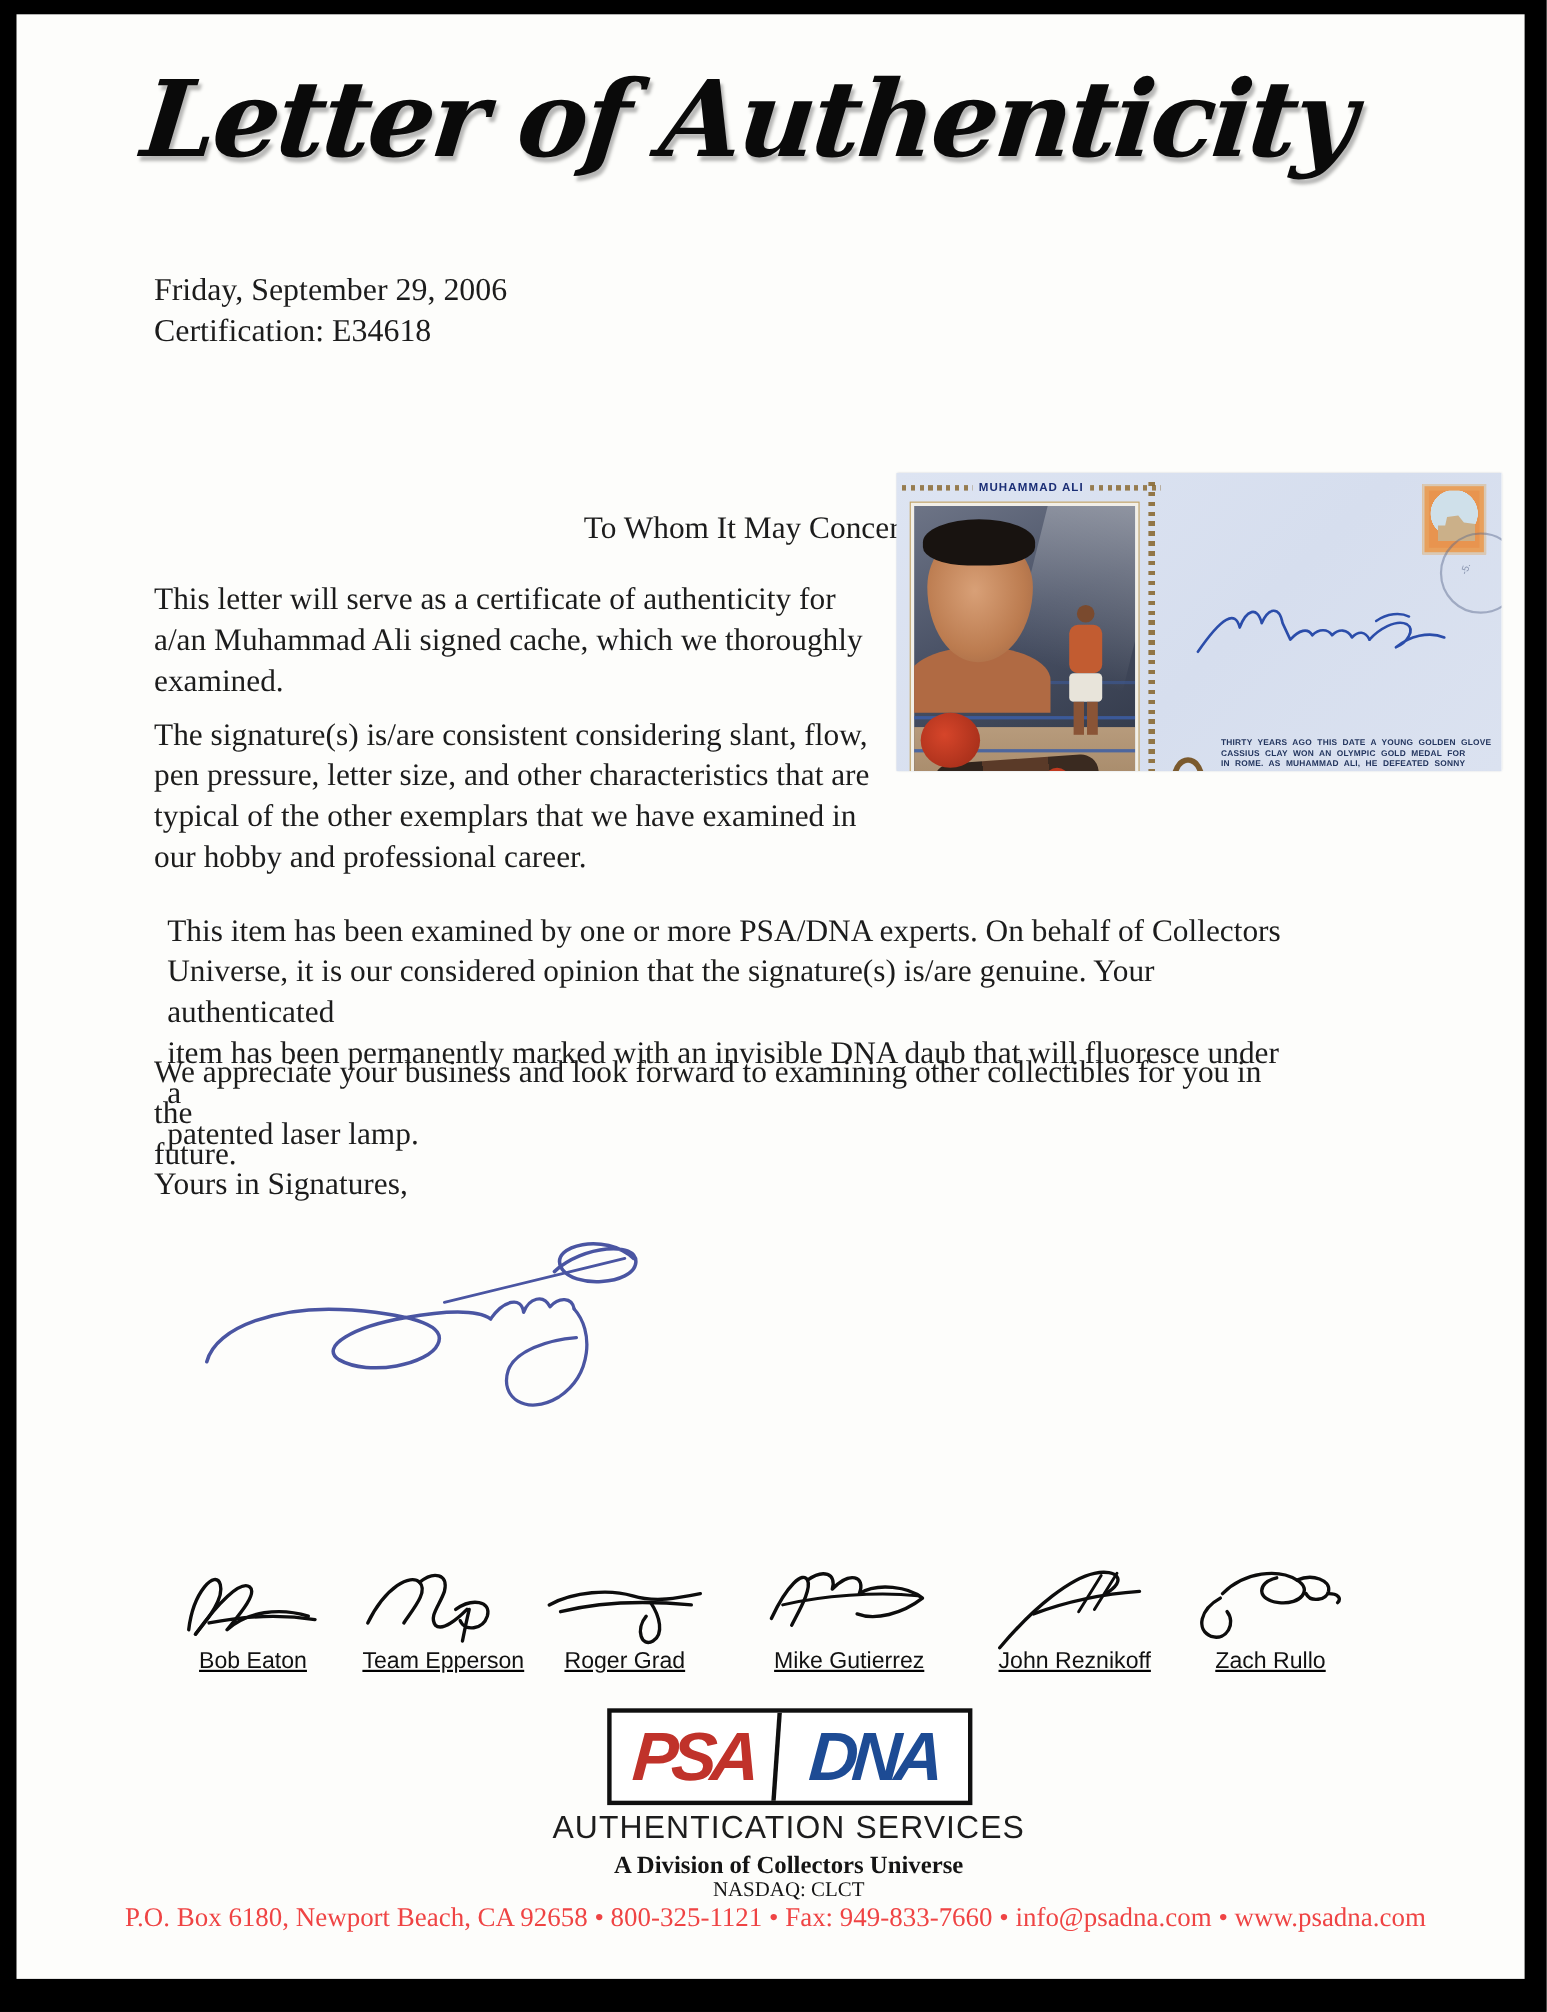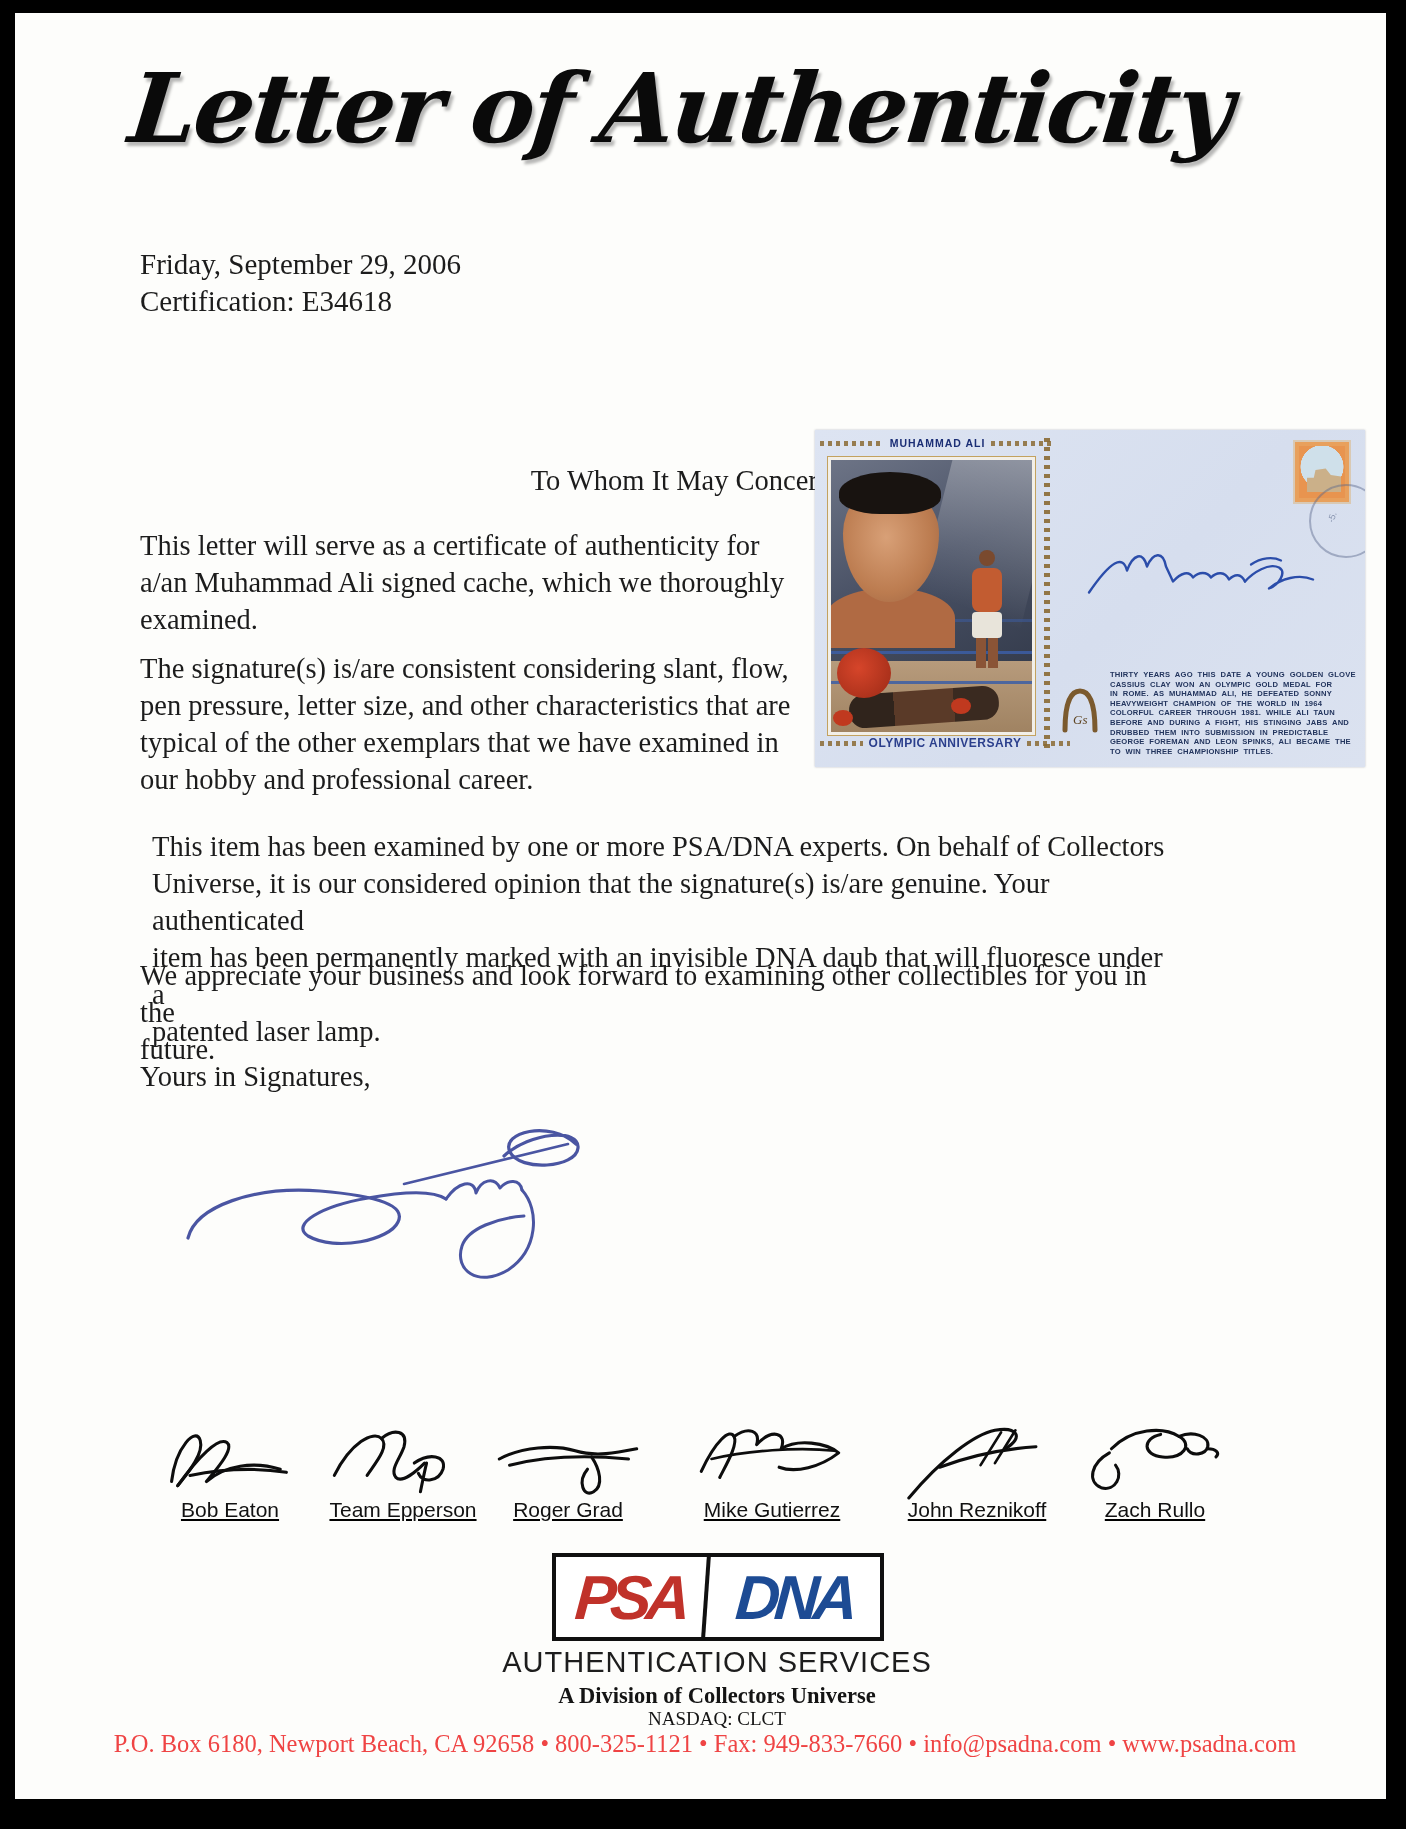--- a/index.html
+++ b/index.html
@@ -19,21 +19,21 @@
   .meta-block { position:absolute; left:140px; top:246px; font-size:29px; line-height:37px; }
   .para { position:absolute; left:140px; font-size:28.5px; line-height:37px; white-space:pre-line; }
   .p-salutation { top:462px; width:700px;text-align:right; }
   .p-intro      { top:527px; width:700px; }
   .p-signature  { top:650px; width:700px; }
   .p-examined   { top:828px; width:1030px;margin-left:12px; }
   .p-thanks     { top:957px; width:1030px; }
   .p-closing    { top:1058px; width:700px; }
 
   
-  .envelope { position:absolute; left:815px; top:430px; width:550px; height:337px;
+  .envelope { position:absolute; left:815px; top:430px; width:550px; height:271px;
     background:linear-gradient(135deg,#dde4f2 0%,#d6deee 55%,#dbe2f0 100%);
     box-shadow:0 0 2px rgba(60,70,100,0.35); overflow:hidden; }
   .env-header { position:absolute; left:5px; top:7px; width:235px; display:flex; align-items:center; gap:6px; }
   .env-header-label { flex:0 0 auto; font-family:"Liberation Sans",sans-serif; font-weight:bold;
     font-size:10.5px; letter-spacing:1px; color:#1b2e75; }
   .deco-strip { flex:1 1 auto; height:5px;
     background:repeating-linear-gradient(90deg,#8a6a33 0 4px,transparent 4px 8px); opacity:.85; }
   .env-caption { position:absolute; left:5px; top:306px; width:250px; display:flex; align-items:center; gap:6px; }
   .env-caption-label { flex:0 0 auto; font-family:"Liberation Sans",sans-serif; font-weight:bold;
     font-size:12px; letter-spacing:.5px; color:#2b3f8c; }

